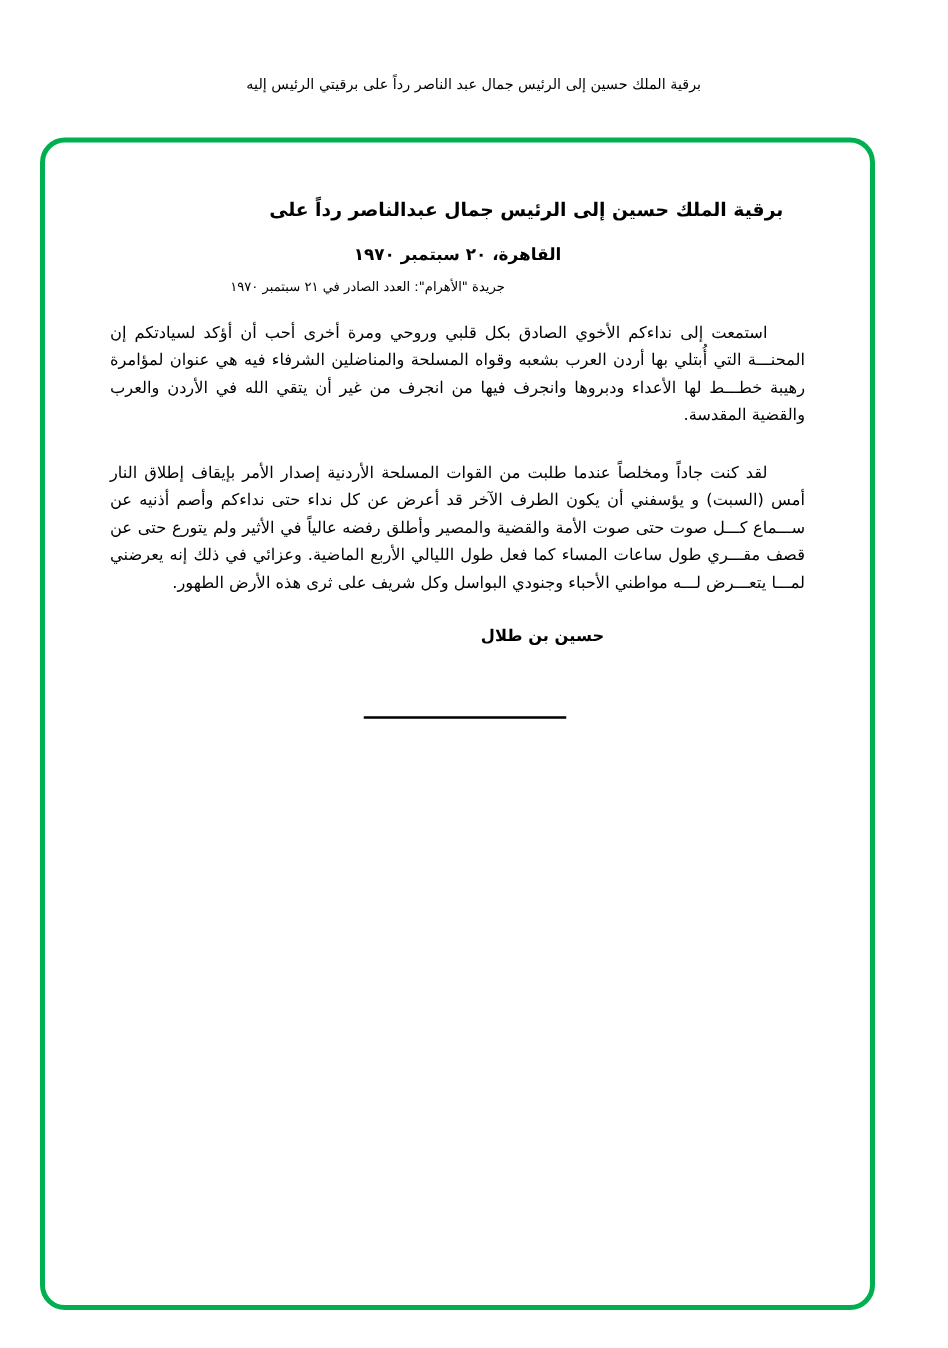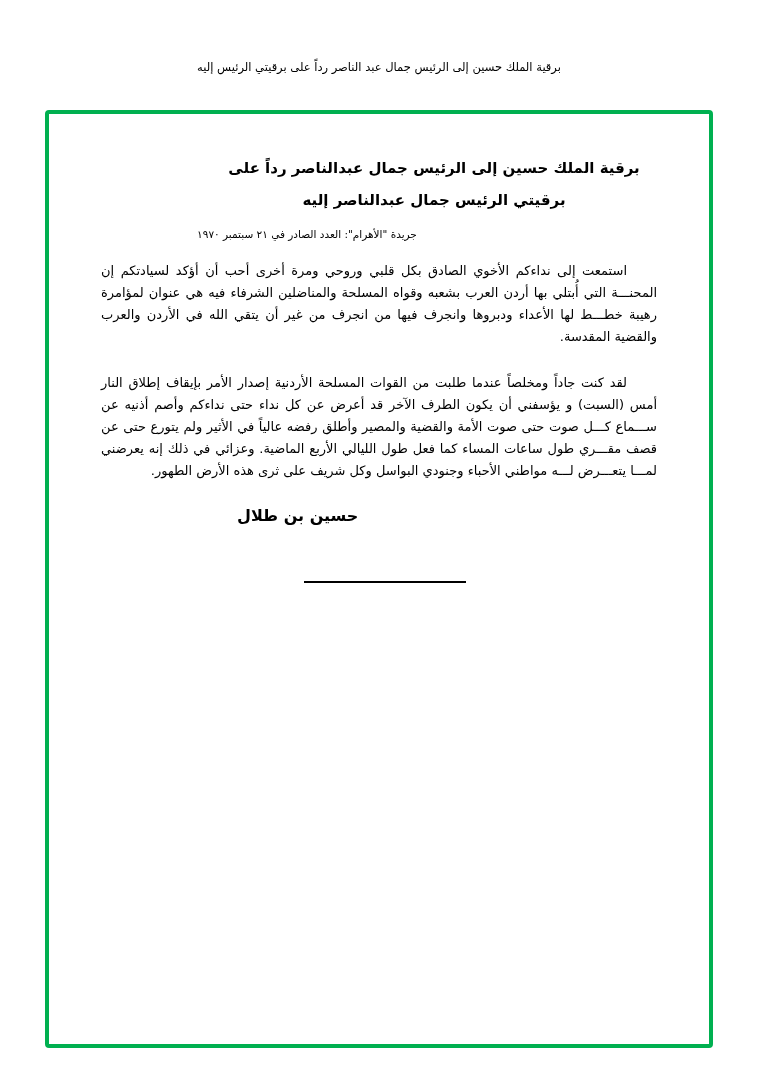--- a/index.html
+++ b/index.html
@@ -17,26 +17,26 @@
     top: 60px;
     left: 0;
     width: 758px;
     text-align: center;
     direction: rtl;
     font-size: 11.5px;
     letter-spacing: 0.2px;
   }
   .doc-frame {
     position: absolute;
-    left: 45px;
+    left: 32px;
     top: 110px;
     width: 668px;
     height: 938px;
     border: 4px solid #00b050;
-    border-radius: 4px;
+    border-radius: 20px;
     padding: 38px 52px 0 52px;
     direction: rtl;
     background: #ffffff;
   }
   .title {
     text-align: center;
     font-weight: bold;
     font-size: 15px;
     line-height: 32px;
     position: relative;
@@ -63,23 +63,23 @@
     font-size: 13px;
     line-height: 22px;
     text-align: justify;
     direction: rtl;
   }
   .body-text p.para {
     margin-bottom: 24px;
     text-indent: 30px;
   }
   .signature {
-    font-size: 16px;
+    font-size: 13px;
     font-weight: bold;
-    text-align: left;
+    text-align: center;
     padding-left: 136px;
     margin-top: 4px;
     direction: rtl;
   }
   .rule {
     width: 162px;
     height: 0;
     border-top: 2.5px solid #000000;
     margin: 56px auto 0 auto;
     position: relative;
@@ -88,23 +88,23 @@
 </style>
 </head>
 <body>
 
 <div class="page-header">برقية الملك حسين إلى الرئيس جمال عبد الناصر رداً على برقيتي الرئيس إليه</div>
 
 <div class="doc-frame" style="border-color: rgb(0, 176, 80);">
 
   <div class="title">
     <div>برقية الملك حسين إلى الرئيس جمال عبدالناصر رداً على</div>
-    <div>برقيتي الرئيس جمال عبدالناصر إليه</div>
   </div>
 
+  <div class="date-line">القاهرة، ٢٠ سبتمبر ١٩٧٠</div>
 
   <div class="source-line">جريدة "الأهرام": العدد الصادر في ٢١ سبتمبر ١٩٧٠</div>
 
   <div class="body-text">
     <p class="para">استمعت إلى نداءكم الأخوي الصادق بكل قلبي وروحي ومرة أخرى أحب أن أؤكد لسيادتكم إن المحنـــة التي أُبتلي بها أردن العرب بشعبه وقواه المسلحة والمناضلين الشرفاء فيه هي عنوان لمؤامرة رهيبة خطـــط لها الأعداء ودبروها وانجرف فيها من انجرف من غير أن يتقي الله في الأردن والعرب والقضية المقدسة.</p>
     <p class="para">لقد كنت جاداً ومخلصاً عندما طلبت من القوات المسلحة الأردنية إصدار الأمر بإيقاف إطلاق النار أمس (السبت) و يؤسفني أن يكون الطرف الآخر قد أعرض عن كل نداء حتى نداءكم وأصم أذنيه عن ســـماع كـــل صوت حتى صوت الأمة والقضية والمصير وأطلق رفضه عالياً في الأثير ولم يتورع حتى عن قصف مقـــري طول ساعات المساء كما فعل طول الليالي الأربع الماضية. وعزائي في ذلك إنه يعرضني لمـــا يتعـــرض لـــه مواطني الأحباء وجنودي البواسل وكل شريف على ثرى هذه الأرض الطهور.</p>
   </div>
 
   <div class="signature">حسين بن طلال</div>
 

